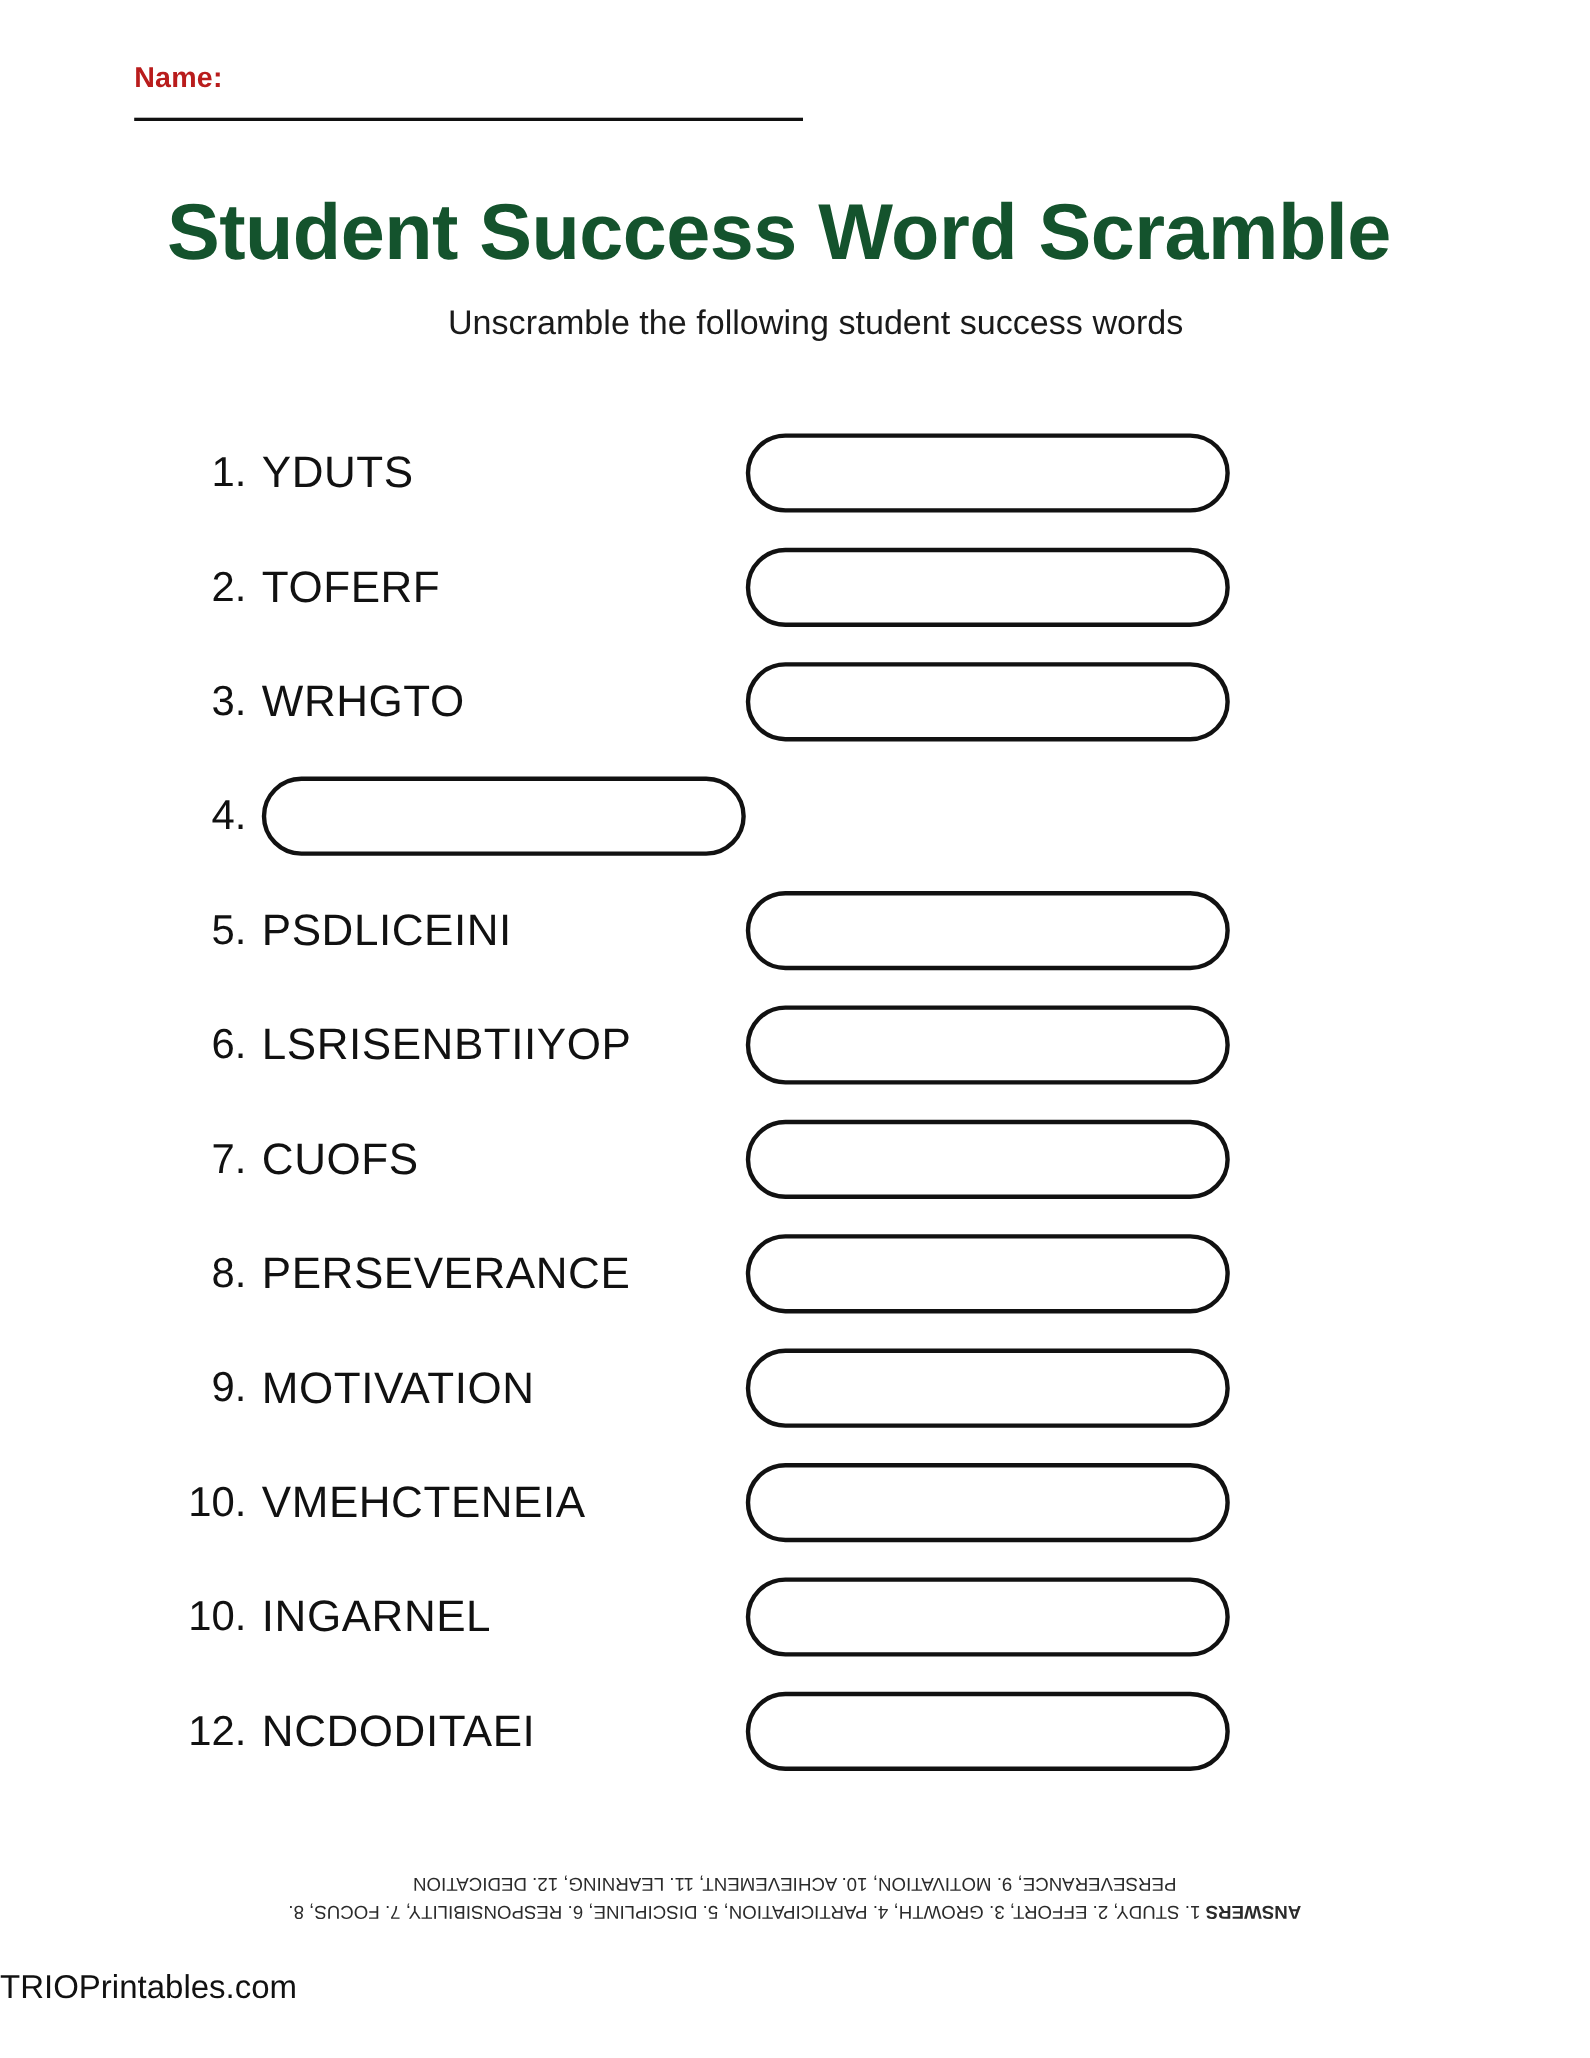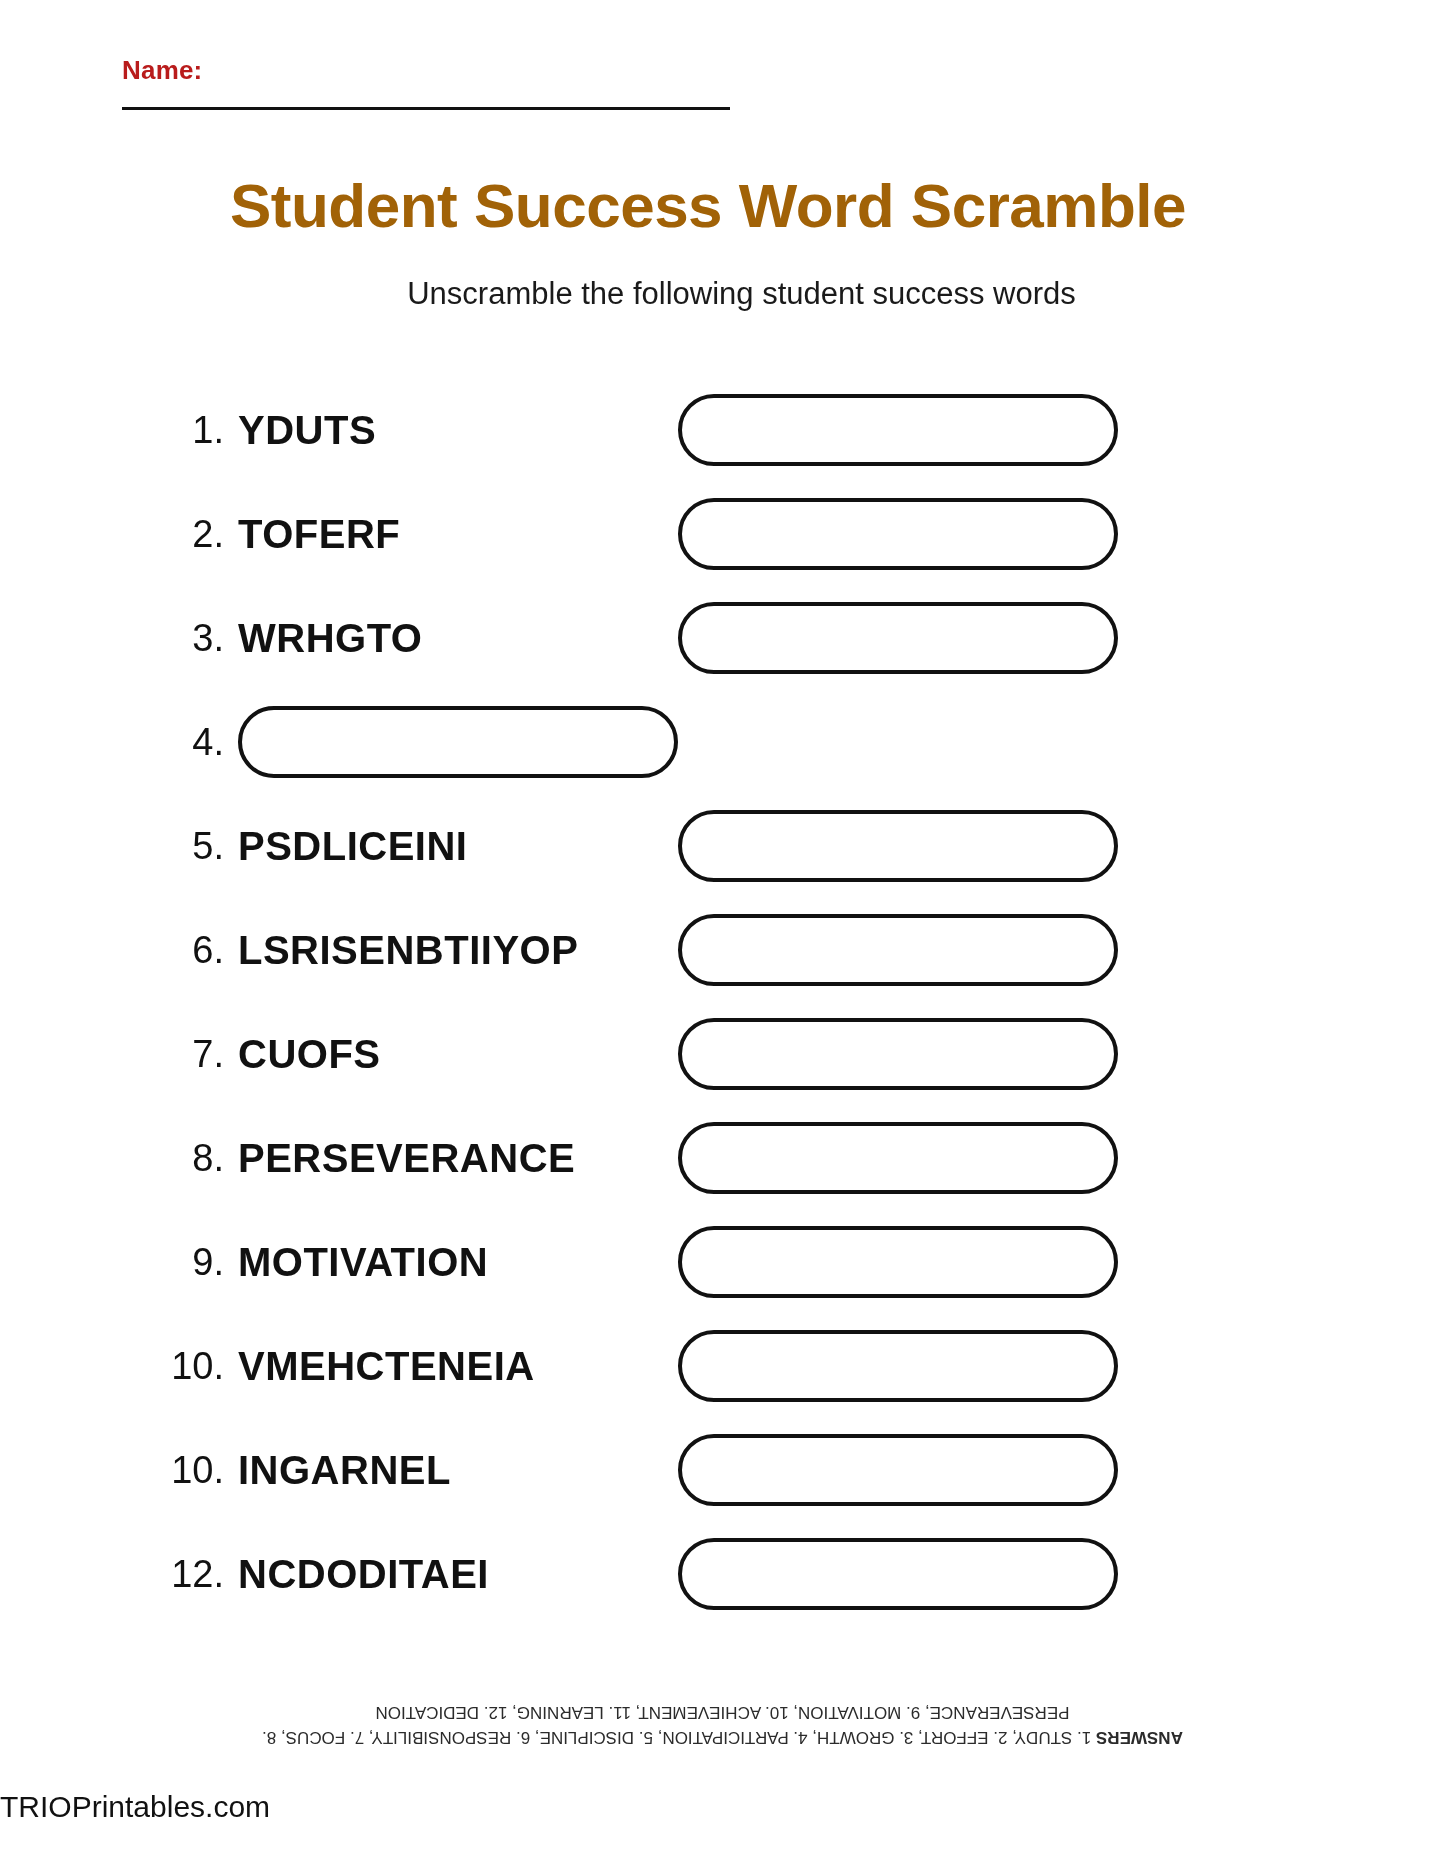--- a/index.html
+++ b/index.html
@@ -43,24 +43,24 @@
     width: 608px;
   }
 
   
   .title {
     position: absolute;
     left: 0;
     top: 170px;
     width: 1416px;
     text-align: center;
-    font-size: 62px;
+    font-size: 72px;
     font-weight: 800;
     letter-spacing: -0.5px;
-    color: #a16207;
+    color: #14532d;
   }
   .subtitle {
     position: absolute;
     left: 0;
     top: 276px;
     width: 1445px;
     text-align: center;
     font-size: 31px;
     font-weight: 500;
     color: #1a1a1a;
@@ -84,21 +84,21 @@
     text-align: right;
     padding-right: 14px;
     font-size: 38px;
     font-weight: 400;
     color: #111111;
     box-sizing: border-box;
     margin-left: 138px;
   }
   .word {
     font-size: 40px;
-    font-weight: 700;
+    font-weight: 400;
     letter-spacing: 0.5px;
     color: #111111;
     flex: 0 0 auto;
     width: 440px;
   }
   .answer-box {
     width: 440px;
     height: 72px;
     border: 4px solid #111111;
     border-radius: 40px;

